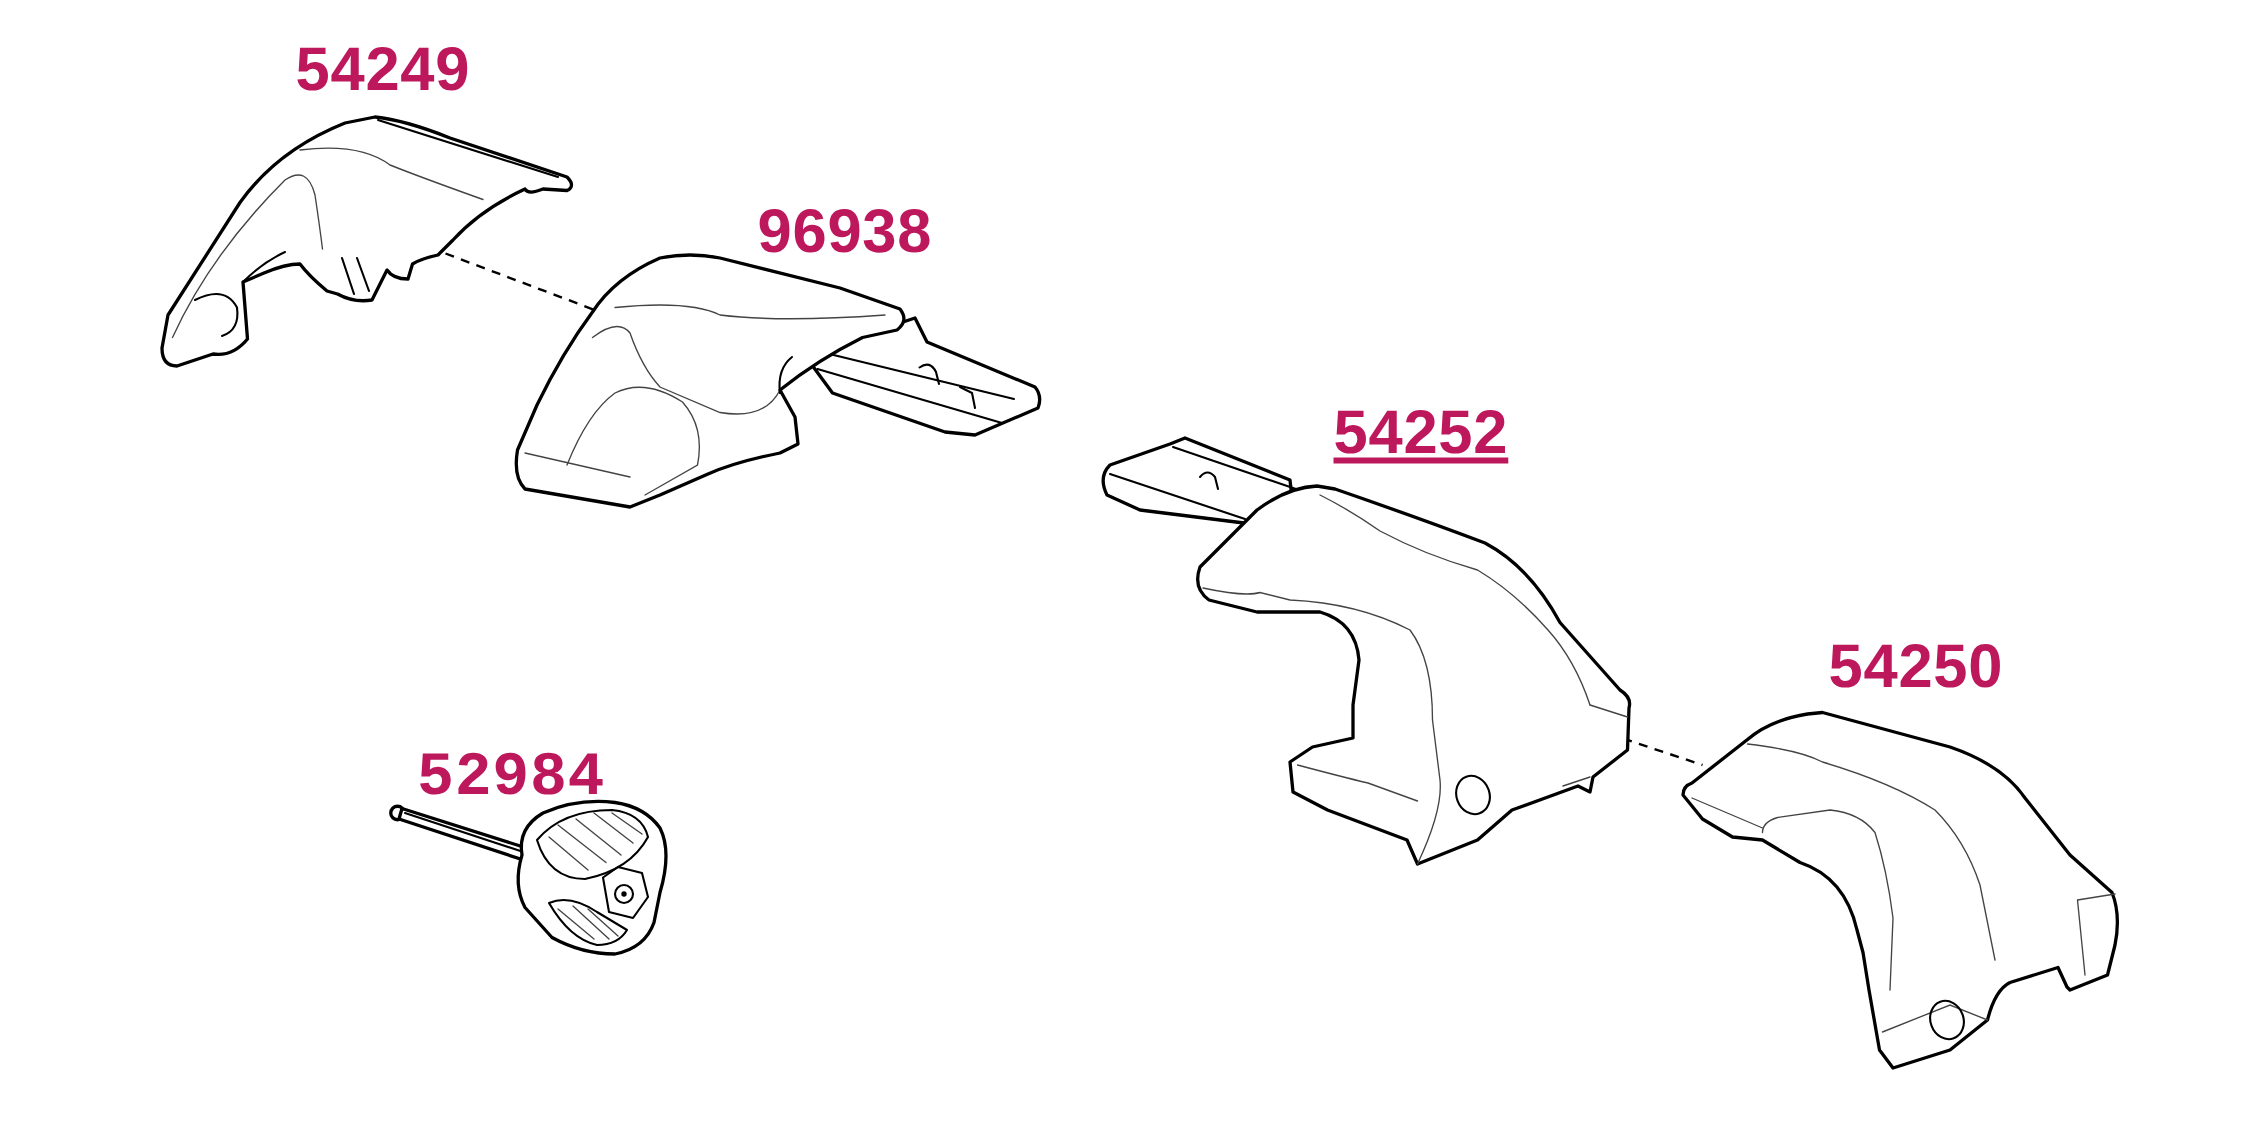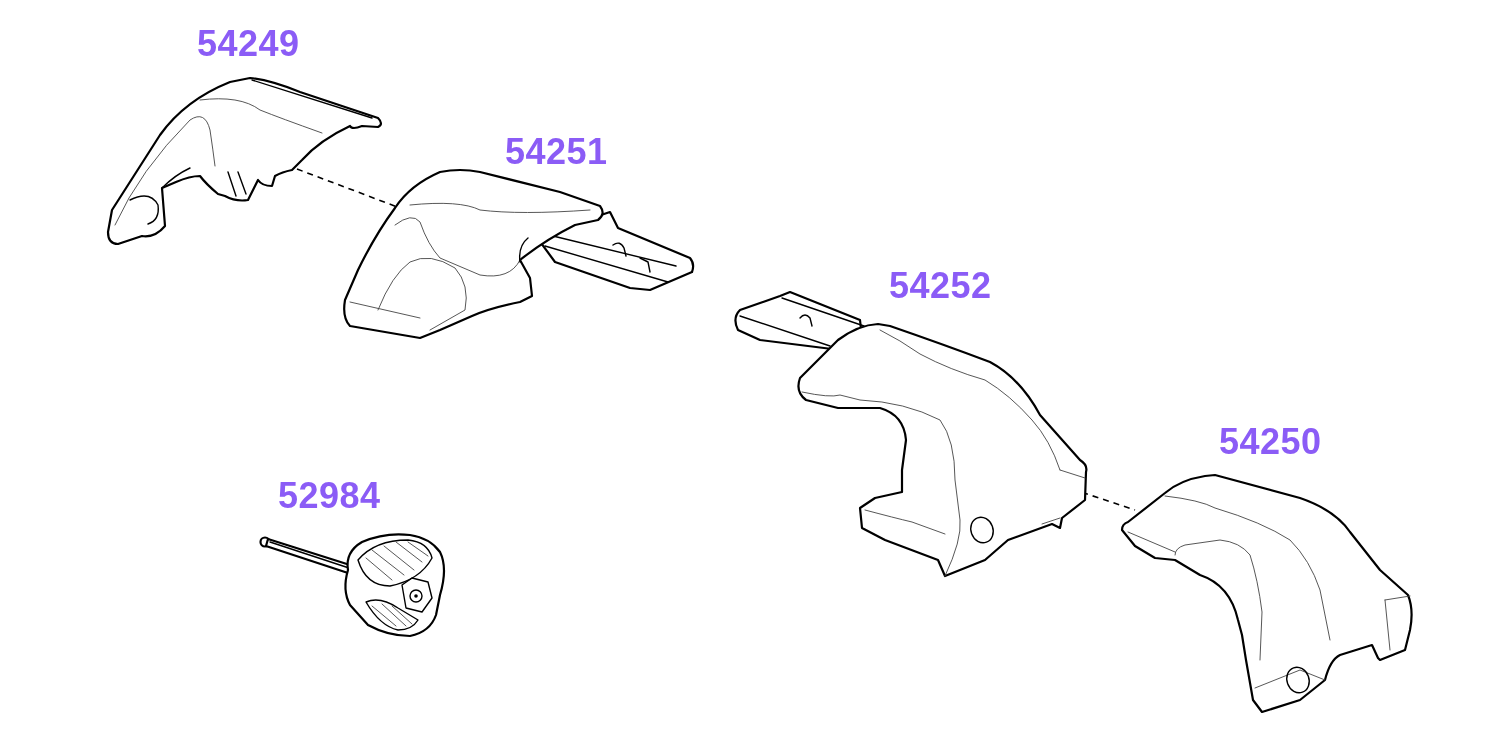--- a/index.html
+++ b/index.html
@@ -1,31 +1,31 @@
 <!DOCTYPE html>
 <html><head>
   <meta charset="utf-8">
   <style>
     html, body { margin: 0; padding: 0; background: #ffffff; }
     body { width: 1500px; height: 750px; position: relative; overflow: hidden; font-family: "Liberation Sans", sans-serif; }
-    .label { position: absolute; font-family: "Liberation Sans", sans-serif; font-weight: 700; font-size: 36px; color: #8b5cf6; letter-spacing: 0.5px; line-height: 1; }
+    .label { position: absolute; font-family: "Liberation Sans", sans-serif; font-weight: 700; font-size: 41px; color: #be185d; letter-spacing: 0.5px; line-height: 1; }
     svg.art { position: absolute; left: 0; top: 0; width: 1500px; height: 750px; }
     .ol { fill: #ffffff; stroke: #000; stroke-width: 2.2; stroke-linejoin: round; stroke-linecap: round; }
     .ln { fill: none; stroke: #000; stroke-width: 1.4; stroke-linecap: round; stroke-linejoin: round; }
     .thin { fill: none; stroke: #444; stroke-width: 0.9; stroke-linecap: round; }
     .dash { fill: none; stroke: #000; stroke-width: 1.6; stroke-dasharray: 6 5; }
   </style>
 </head>
 <body>
 
 <div class="label" style="left:197px; top:26px;">54249</div>
-<div class="label" style="left:505px; top:134px;">54251</div>
-<div class="label" style="left:889px; top:268px;">54252</div>
+<div class="label" style="left:505px; top:134px;">96938</div>
+<div class="label" style="left:889px; top:268px;text-decoration:underline;">54252</div>
 <div class="label" style="left:1219px; top:424px;">54250</div>
-<div class="label" style="left:278px; top:478px;">52984</div>
+<div class="label" style="left:278px; top:499px;font-family:Liberation Mono, monospace;">52984</div>
 
 <svg class="art" viewBox="0 0 1500 750">
 
   <line class="dash" x1="297" y1="169" x2="400" y2="208"></line>
   <line class="dash" x1="1030" y1="475" x2="1135" y2="510"></line>
 
   <g>
     <path class="ol" d="M112,210 L160,135 Q185,100 230,82 L250,78 Q270,80 300,92 L378,118 Q384,124 378,127 L362,126 Q352,130 350,126 Q320,140 302,160 L292,170 Q282,172 275,176 L272,186 Q262,186 258,180 L248,200 Q236,202 225,196 L218,194 Q206,184 200,176 Q190,176 176,182 L162,188 L165,226 Q155,238 142,236 L118,244 Q108,244 108,232 Z"></path>
     <path class="thin" d="M200,100 Q240,95 260,110 Q280,118 322,133"></path>
     <path class="thin" d="M115,225 Q140,170 190,120 Q205,110 210,130 Q213,150 215,166"></path>

